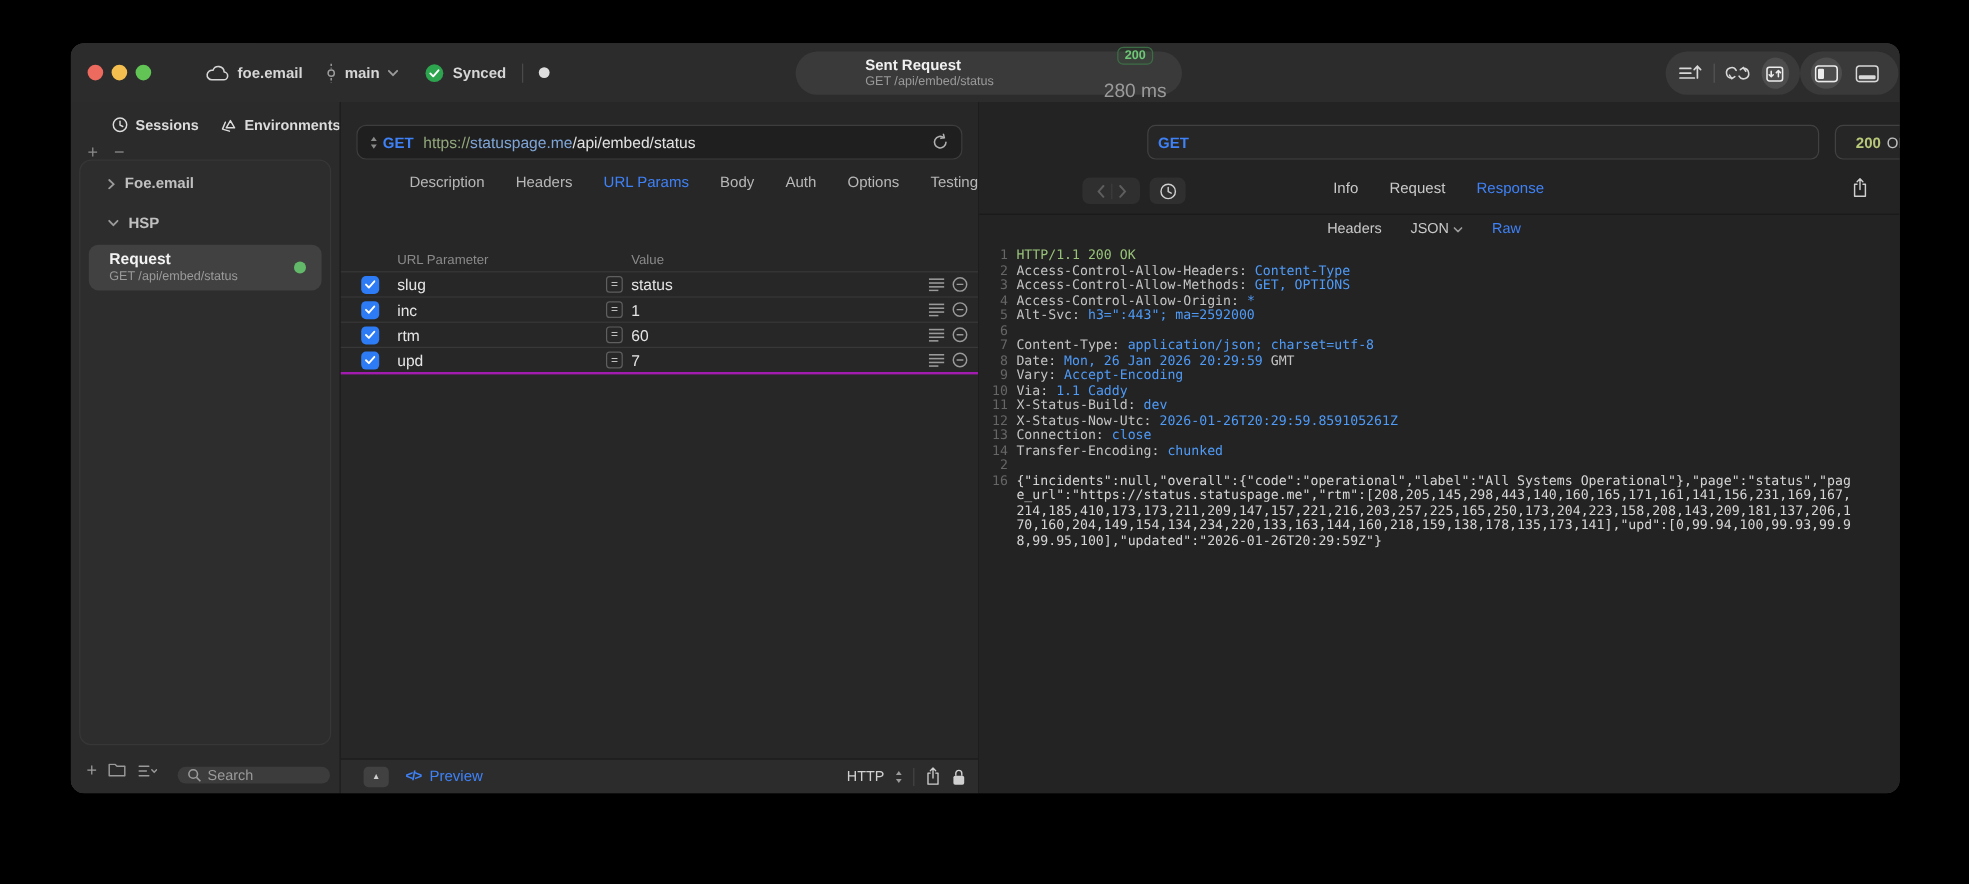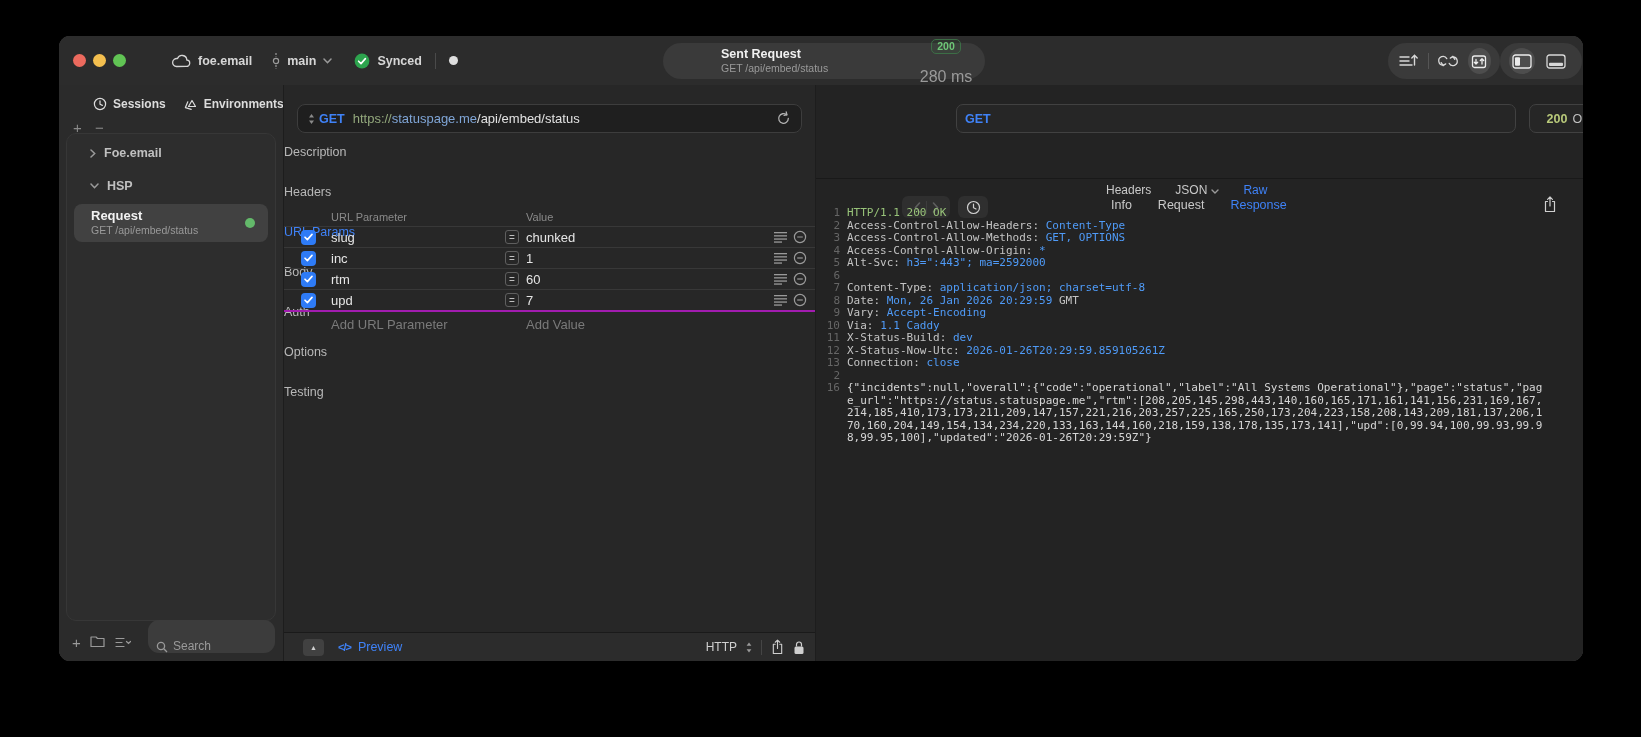--- a/index.html
+++ b/index.html
@@ -28,30 +28,30 @@
   .sbtab{display:flex;align-items:center;gap:6px;}
   .pm{position:absolute;top:34px;color:#8a8a8a;font-size:15px;font-weight:400;}
   .sbpanel{position:absolute;left:7px;right:7px;top:48px;bottom:40px;background:#2d2d2d;border:1px solid #373737;border-radius:10px;}
   .treerow{position:absolute;left:0;right:0;display:flex;align-items:center;gap:8px;padding-left:23px;color:#c0c0c0;font-size:12.5px;font-weight:700;}
   .selrow{position:absolute;left:7px;right:7px;top:110px;height:38px;background:#414141;border-radius:8px;padding:4px 0 0 17px;box-sizing:border-box;}
   .selrow .rt{font-size:13px;font-weight:700;color:#f2f2f2;}
   .selrow .rs{font-size:10.5px;color:#9a9a9a;margin-top:1px;}
   .gdot{position:absolute;right:13px;top:14px;width:10px;height:10px;border-radius:50%;background:#63b96a;}
   .sbbottom{position:absolute;left:0;right:0;bottom:8px;height:22px;display:flex;align-items:center;}
   .sbbottom .plus{color:#9a9a9a;font-size:15px;margin-left:13px;}
-  .searchpill{position:absolute;left:89px;right:8px;height:33px;bottom:0;background:#3c3c3c;border-radius:11px;display:flex;align-items:flex-end;gap:5px;padding-left:8px;color:#9a9a9a;font-size:12px;}
+  .searchpill{position:absolute;left:89px;right:8px;height:14px;bottom:0;background:#3c3c3c;border-radius:11px;display:flex;align-items:center;gap:5px;padding-left:8px;color:#9a9a9a;font-size:12px;}
   
   .midpanel{position:absolute;left:224px;top:49px;width:533px;bottom:0;background:#272727;border-left:1px solid #1d1d1d;border-right:1px solid #1d1d1d;box-sizing:border-box;}
   .urlbar{position:absolute;left:13px;right:13px;top:19px;height:29px;background:#1f1f1f;border:1px solid #3d3d3d;border-radius:8px;display:flex;align-items:center;padding:0 10px;box-sizing:border-box;font-size:13px;}
   .urlbar .get{color:#3f82f7;font-weight:700;font-size:12.5px;margin:0 8px 0 4px;}
   .c-scheme{color:#93a87c;}
   .c-host{color:#7fa5d6;}
   .c-path{color:#e2e2e2;}
   .urlbar .refresh{margin-left:auto;}
-  .reqtabs{position:absolute;left:0;right:0;top:60px;display:flex;justify-content:flex-end;gap:26px;font-size:12.5px;color:#b8b8b8;flex-direction:column;}
+  .reqtabs{position:absolute;left:0;right:0;top:60px;display:flex;justify-content:flex-end;gap:26px;font-size:12.5px;color:#b8b8b8;}
   .reqtabs .tab.active{color:#3f82f7;}
   .ptable{position:absolute;left:0;right:0;top:93px;}
   .phead{display:grid;grid-template-columns:16px 178px 16px 1fr 42px;column-gap:5px;padding:0 8px 0 17px;color:#8a8a8a;font-size:11px;height:18px;align-items:center;margin-top:30px;}
   .phead .h1{padding-left:9px;}
   .prow{display:grid;grid-template-columns:16px 178px 16px 1fr 42px;column-gap:5px;padding:0 8px 0 17px;height:20px;align-items:center;border-top:1px solid #383838;font-size:13px;color:#e5e5e5;}
   .prow:last-of-type{border-bottom:2px solid #a21caf;}
   .prow .pname{padding-left:9px;}
   .cb{width:15px;height:15px;border-radius:4px;background:#2e7bf6;display:flex;align-items:center;justify-content:center;}
   .eqbox{width:14px;height:14px;border:1px solid #5f5f5f;border-radius:3px;color:#bfbfbf;font-size:10px;display:flex;align-items:center;justify-content:center;box-sizing:border-box;}
   .rowicons{display:flex;align-items:center;gap:6px;justify-content:flex-end;}
@@ -64,21 +64,21 @@
   .previewgrp .codeg{font-size:11px;font-weight:700;letter-spacing:-1px;}
   .footright{margin-left:auto;display:flex;align-items:center;gap:9px;color:#d0d0d0;font-size:12px;}
   .footright .vdiv{width:1px;height:15px;background:#454545;}
   
   .rightpanel{position:absolute;left:757px;top:49px;right:0;bottom:0;background:#232323;}
   .rurl{position:absolute;left:140px;top:19px;width:560px;height:29px;border:1px solid #414141;border-radius:7px;background:#262626;display:flex;align-items:center;padding:0 8px;box-sizing:border-box;font-size:12.5px;color:#3f82f7;white-space:nowrap;overflow:hidden;}
   .rurl .get{font-weight:700;margin-right:7px;}
   .rstatus{position:absolute;left:713px;top:19px;width:79px;height:29px;border:1px solid #414141;border-radius:7px;background:#262626;display:flex;align-items:center;justify-content:center;gap:5px;font-size:12.5px;box-sizing:border-box;}
   .rstatus .code{color:#b8c97a;font-weight:700;}
   .rstatus .ok{color:#c0c0c0;}
-  .navrow{position:absolute;left:0;right:12px;top:62px;height:24px;margin-top:48px;}
+  .navrow{position:absolute;left:0;right:12px;top:62px;height:24px;}
   .histpill{position:absolute;left:86px;top:1px;width:48px;height:22px;background:#2f2f2f;border-radius:6px;display:flex;align-items:center;justify-content:center;gap:5px;}
   .histpill .vdiv{width:1px;height:13px;background:#3d3d3d;}
   .clockpill{position:absolute;left:142px;top:1px;width:30px;height:22px;background:#2f2f2f;border-radius:6px;display:flex;align-items:center;justify-content:center;}
   .rtabs{position:absolute;left:295px;top:3px;display:flex;gap:26px;font-size:12.5px;color:#c9c9c9;}
   .rtabs .tab.active{color:#3f82f7;}
   .sharebtn{position:absolute;right:14px;top:1px;}
   .rdiv1{position:absolute;left:0;right:0;top:93px;height:1px;background:#191919;}
   .subrow{position:absolute;left:0;right:0;top:96px;height:22px;}
   .rsubtabs{position:absolute;left:290px;top:2px;display:flex;gap:24px;font-size:12px;color:#c9c9c9;align-items:center;}
   .rsubtabs .tab.active{color:#3f82f7;}
@@ -301,21 +301,21 @@
       </div>
       <div id="prows">
           <div class="prow">
             <span class="cb">
               <svg width="9" height="8" viewBox="0 0 9 8" fill="none" stroke="#fff" stroke-width="1.6" stroke-linecap="round" stroke-linejoin="round">
                 <path d="M1 4.2 L3.4 6.6 L8 1.4"></path>
               </svg>
             </span>
             <span class="pname">slug</span>
             <span class="eqbox">=</span>
-            <span class="pval">chunked</span>
+            <span class="pval">status</span>
             <span class="rowicons">
               <span>
                 <svg width="13" height="12">
                   <g fill="#9a9a9a">
                     <rect y="1" width="13" height="1.3"></rect>
                     <rect y="4.2" width="13" height="1.3"></rect>
                     <rect y="7.4" width="13" height="1.3"></rect>
                     <rect y="10.4" width="8" height="1.3"></rect>
                   </g>
                 </svg>
@@ -406,24 +406,20 @@
               </span>
               <span>
                 <svg width="14" height="14" viewBox="0 0 14 14" fill="none" stroke="#9a9a9a" stroke-width="1.2">
                   <circle cx="7" cy="7" r="5.6"></circle>
                   <line x1="4.2" y1="7" x2="9.8" y2="7"></line>
                 </svg>
               </span>
             </span>
           </div>
         </div>
-      <div class="addrow">
-        <span class="a1">Add URL Parameter</span>
-        <span class="a2">Add Value</span>
-      </div>
     </div>
 
     <div class="midfooter">
       <span class="collapsebtn">▲</span>
       <span class="previewgrp">
         <span class="codeg">&lt;/&gt;</span>
         <span>Preview</span>
       </span>
       <span class="footright">
         <span>HTTP</span>
@@ -550,20 +546,24 @@
         </div>
         <div class="rline">
           <span class="lnum">12</span>
           <span class="ltext"><span class="c-name">X-Status-Now-Utc: </span><span class="c-val">2026-01-26T20:29:59.859105261Z</span></span>
         </div>
         <div class="rline">
           <span class="lnum">13</span>
           <span class="ltext"><span class="c-name">Connection: </span><span class="c-val">close</span></span>
         </div>
         <div class="rline">
+          <span class="lnum">14</span>
+          <span class="ltext"><span class="c-name">Transfer-Encoding: </span><span class="c-val">chunked</span></span>
+        </div>
+        <div class="rline">
           <span class="lnum">2</span>
           <span class="ltext"></span>
         </div>
         <div class="rline">
           <span class="lnum">16</span>
           <span class="ltext"><span class="c-body">{"incidents":null,"overall":{"code":"operational","label":"All Systems Operational"},"page":"status","page_url":"https://status.statuspage.me","rtm":[208,205,145,298,443,140,160,165,171,161,141,156,231,169,167,214,185,410,173,173,211,209,147,157,221,216,203,257,225,165,250,173,204,223,158,208,143,209,181,137,206,170,160,204,149,154,134,234,220,133,163,144,160,218,159,138,178,135,173,141],"upd":[0,99.94,100,99.93,99.98,99.95,100],"updated":"2026-01-26T20:29:59Z"}</span></span>
         </div>
       </div>
   </div>
 

